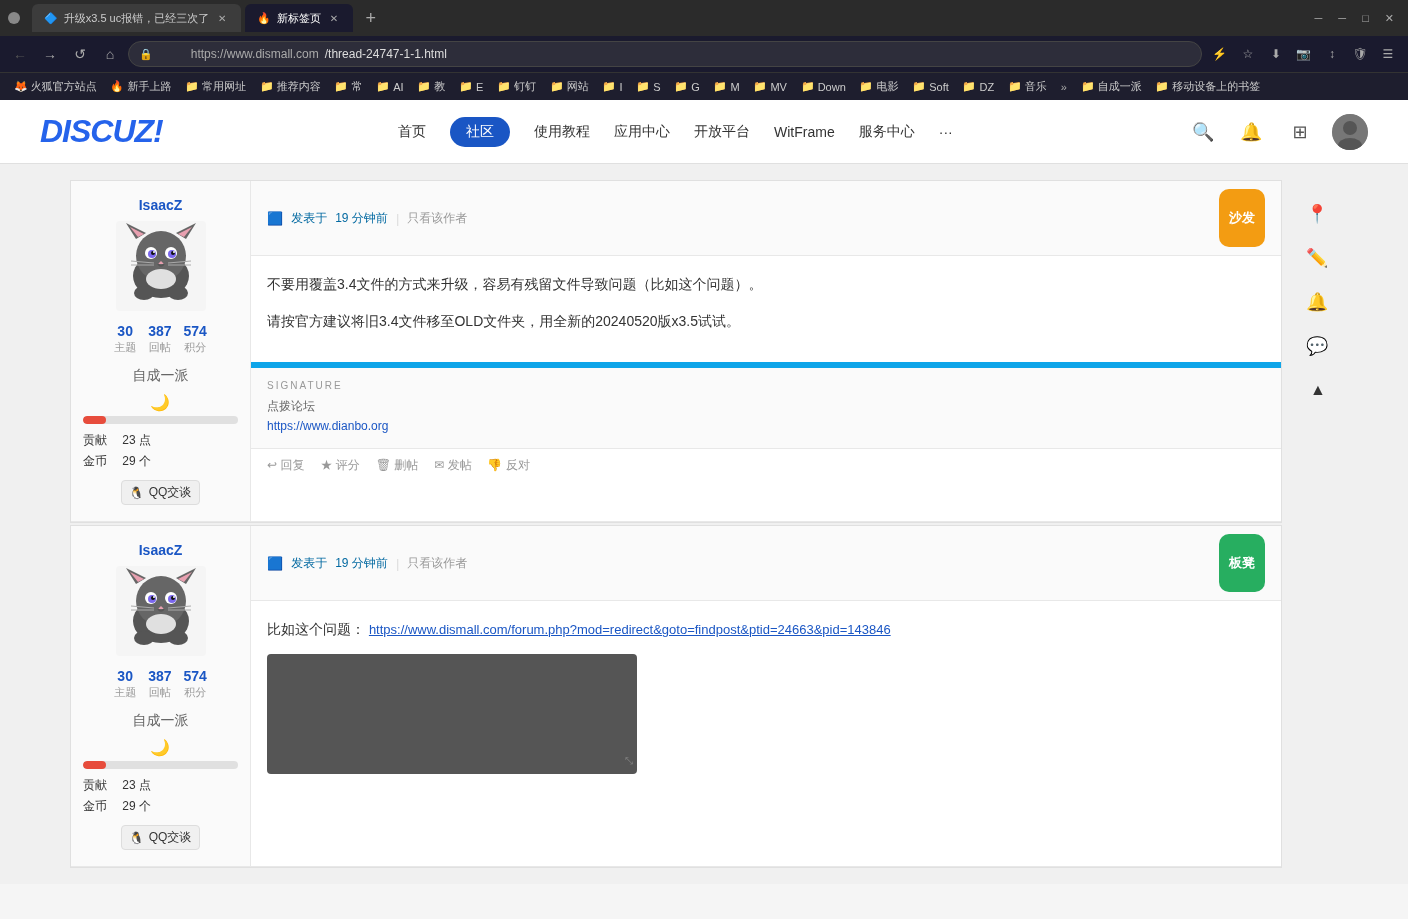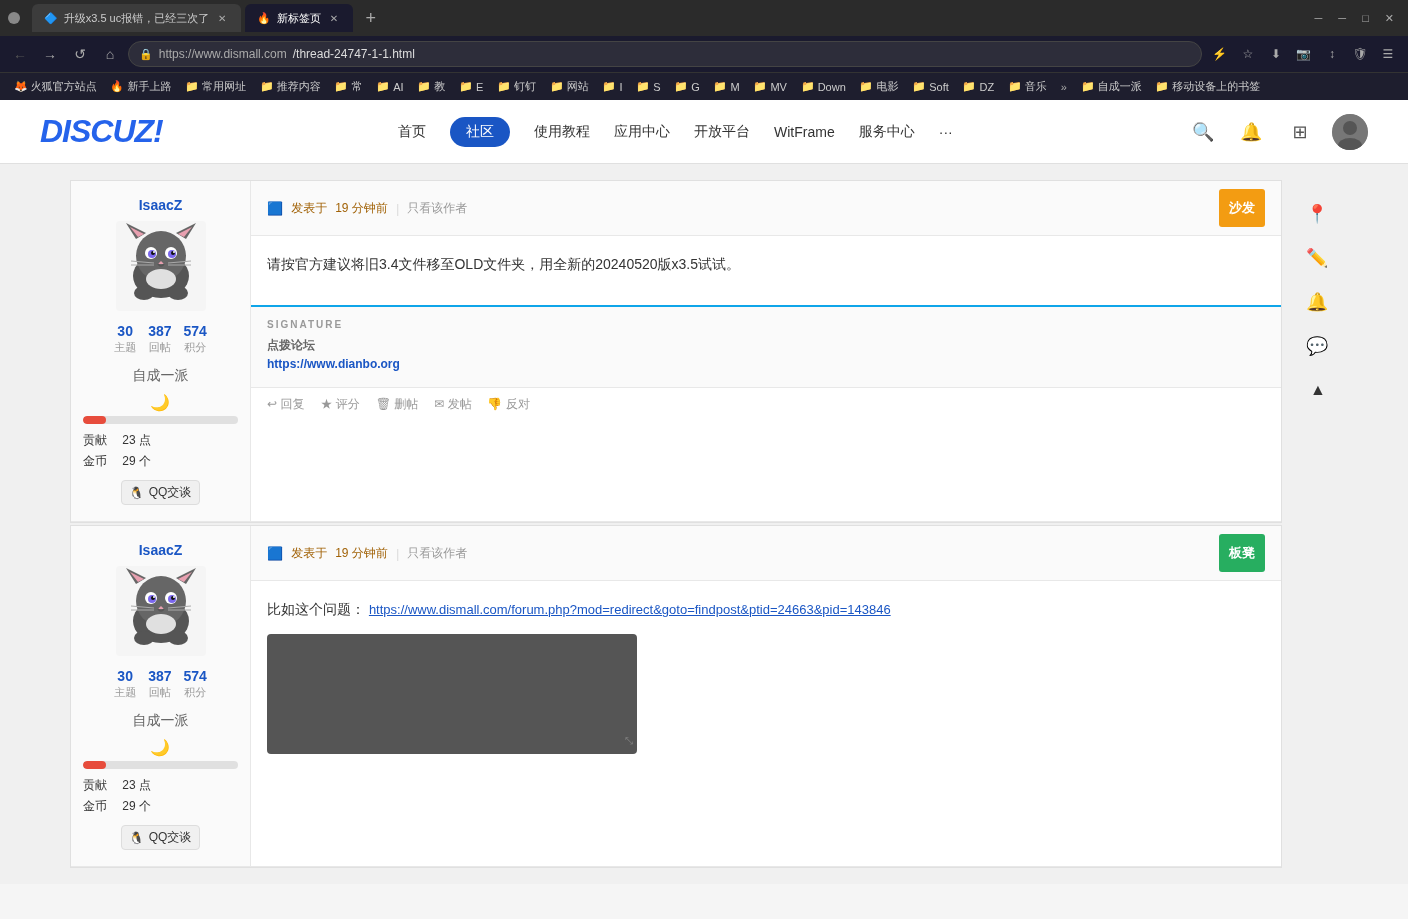--- a/index.html
+++ b/index.html
@@ -292,60 +292,59 @@
     .post-header {
       display: flex;
       align-items: center;
       padding: 8px 16px;
       background: #fafafa;
       border-bottom: 1px solid #e8e8e8;
       gap: 8px;
     }
 
     .post-time {
-      color: #a16207;
+      color: #0369a1;
       font-size: 12px;
     }
 
     .divider { color: #ddd; }
 
     .only-author {
       color: #999;
       font-size: 12px;
       cursor: pointer;
     }
 
     .post-badge {
       margin-left: auto;
-      padding: 10px 10px;
-      border-radius: 3px;
+      padding: 20px 10px;
+      border-radius: 10px;
       font-size: 13px;
       color: #fff;
       font-weight: bold;
     }
 
     .badge-orange { background: #f39c12; }
     .badge-green { background: #27ae60; }
 
     .post-body {
       padding: 16px;
       line-height: 1.8;
       color: #333;
       font-size: 14px;
     }
 
     .post-body p {
       margin-bottom: 12px;
     }
 
     .signature-section {
-      border-top: 2px solid #0ea5e9;
+      border-top: 6px solid #0ea5e9;
       padding: 12px 16px;
       background: #fafafa;
-      font-weight: bold;
     }
 
     .signature-label {
       color: #999;
       font-size: 10px;
       letter-spacing: 2px;
       margin-bottom: 6px;
     }
 
     .signature-content {
@@ -446,21 +445,21 @@
   </div>
 
   <div class="address-bar">
     <div class="nav-btn disabled">←</div>
     <div class="nav-btn">→</div>
     <div class="nav-btn">↺</div>
     <div class="nav-btn">⌂</div>
 
     <div class="url-bar">
       <span style="color:#aaa;font-size:11px;">🔒</span>
-      <span style="color:#aaa;font-size:12px;">https://www.dismall.com</span>
+      <span style="color:#aaa;font-size:12px;margin-left:32px;">https://www.dismall.com</span>
       <span style="color:#ddd;font-size:12px;">/thread-24747-1-1.html</span>
     </div>
 
     <div class="header-icons">
       <div class="header-icon">⚡</div>
       <div class="header-icon">☆</div>
       <div class="header-icon">⬇</div>
       <div class="header-icon">📷</div>
       <div class="header-icon">↕</div>
       <div class="header-icon">🛡</div>
@@ -682,20 +681,21 @@
             <div class="post-header">
               <span style="color:#3b82f6;font-size:13px;">🟦</span>
               <span class="post-time">发表于</span>
               <span class="post-time">19 分钟前</span>
               <span class="divider">|</span>
               <span class="only-author">只看该作者</span>
               <span class="post-badge badge-orange">沙发</span>
             </div>
 
             <div class="post-body">
+              <p>不要用覆盖3.4文件的方式来升级，容易有残留文件导致问题（比如这个问题）。</p>
               <p>请按官方建议将旧3.4文件移至OLD文件夹，用全新的20240520版x3.5试试。</p>
             </div>
 
             <div class="signature-section">
               <div class="signature-label">SIGNATURE</div>
               <div class="signature-content">
                 <div>点拨论坛</div>
                 <div class="signature-link">https://www.dianbo.org</div>
               </div>
             </div>

